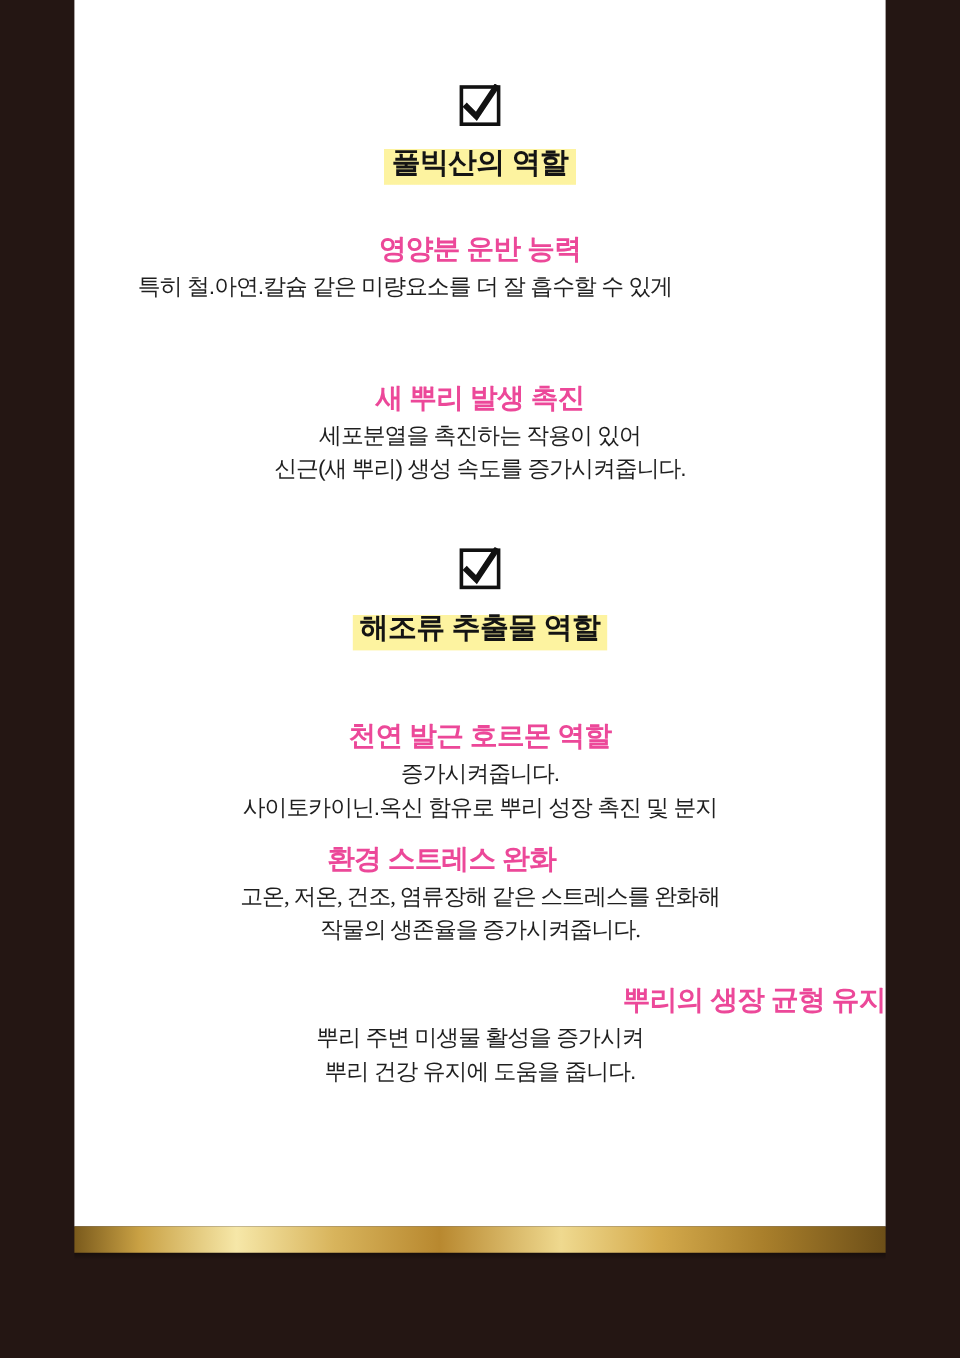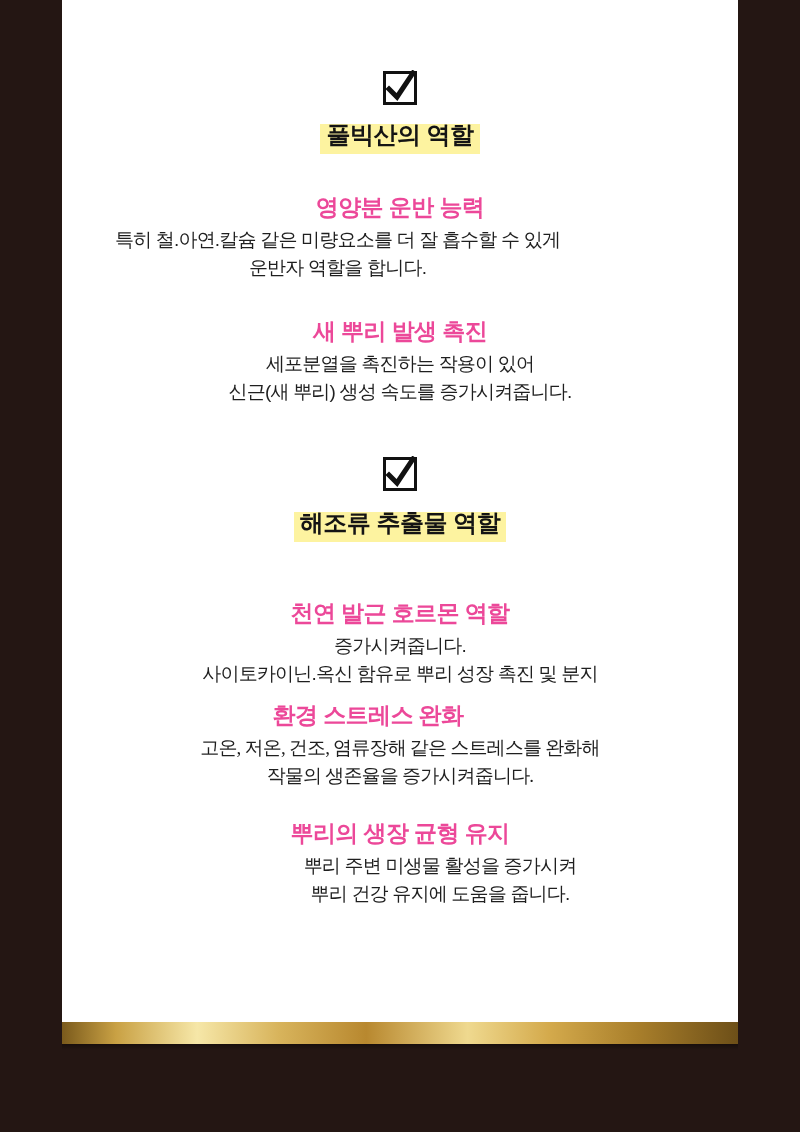--- a/index.html
+++ b/index.html
@@ -109,22 +109,22 @@
 
   .sec2-icon { position: absolute; left: 320px; top: 456px; }
   .sec2-title { position: absolute; left: 0; top: 506px; width: 676px; }
 
   .g3-head { position: absolute; left: 0; top: 598px; width: 676px; }
   .g3-body { position: absolute; left: 0; top: 632px; width: 676px; }
 
   .g4-head { position: absolute; left: 0; top: 700px; width: 612px; }
   .g4-body { position: absolute; left: 0; top: 734px; width: 676px; font-family: Liberation Serif, serif; }
 
-  .g5-head { position: absolute; left: 0; top: 818px; width: 676px; }
-  .g5-body { position: absolute; left: 0; top: 852px; width: 676px; padding-left: 40px; }
+  .g5-head { position: absolute; left: 0; top: 818px; width: 676px; text-align: right; }
+  .g5-body { position: absolute; left: 0; top: 852px; width: 676px; }
 </style>
 </head>
 <body>
 
 <div class="page">
 
   <div class="card">
     <div class="content">
 
       <div class="sec1-icon">
@@ -137,21 +137,20 @@
       </div>
       <div class="sec1-title">
         <span class="section-title">풀빅산의 역할</span>
       </div>
 
       <div class="g1-head block">
         <div class="sub-title">영양분 운반 능력</div>
       </div>
       <div class="g1-body block">
         <div class="body-text">특히 철.아연.칼슘 같은 미량요소를 더 잘 흡수할 수 있게</div>
-        <div class="body-text">운반자 역할을 합니다.</div>
       </div>
 
       <div class="g2-head block">
         <div class="sub-title">새 뿌리 발생 촉진</div>
       </div>
       <div class="g2-body block">
         <div class="body-text">세포분열을 촉진하는 작용이 있어</div>
         <div class="body-text">신근(새 뿌리) 생성 속도를 증가시켜줍니다.</div>
       </div>
 

